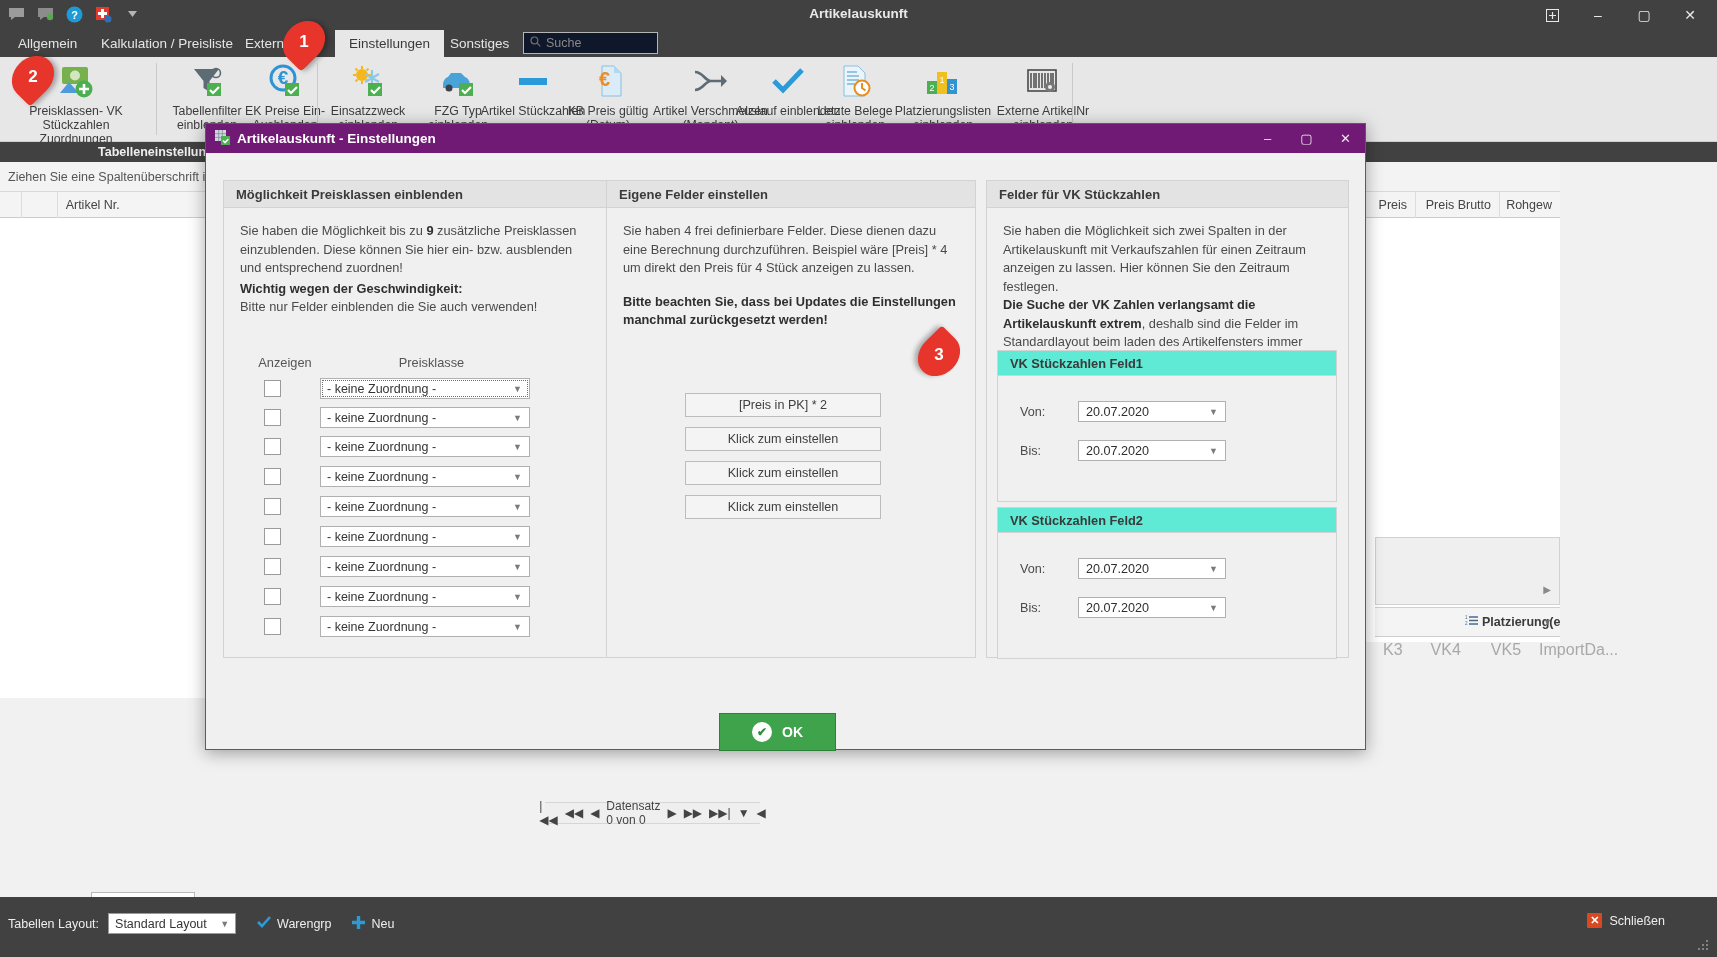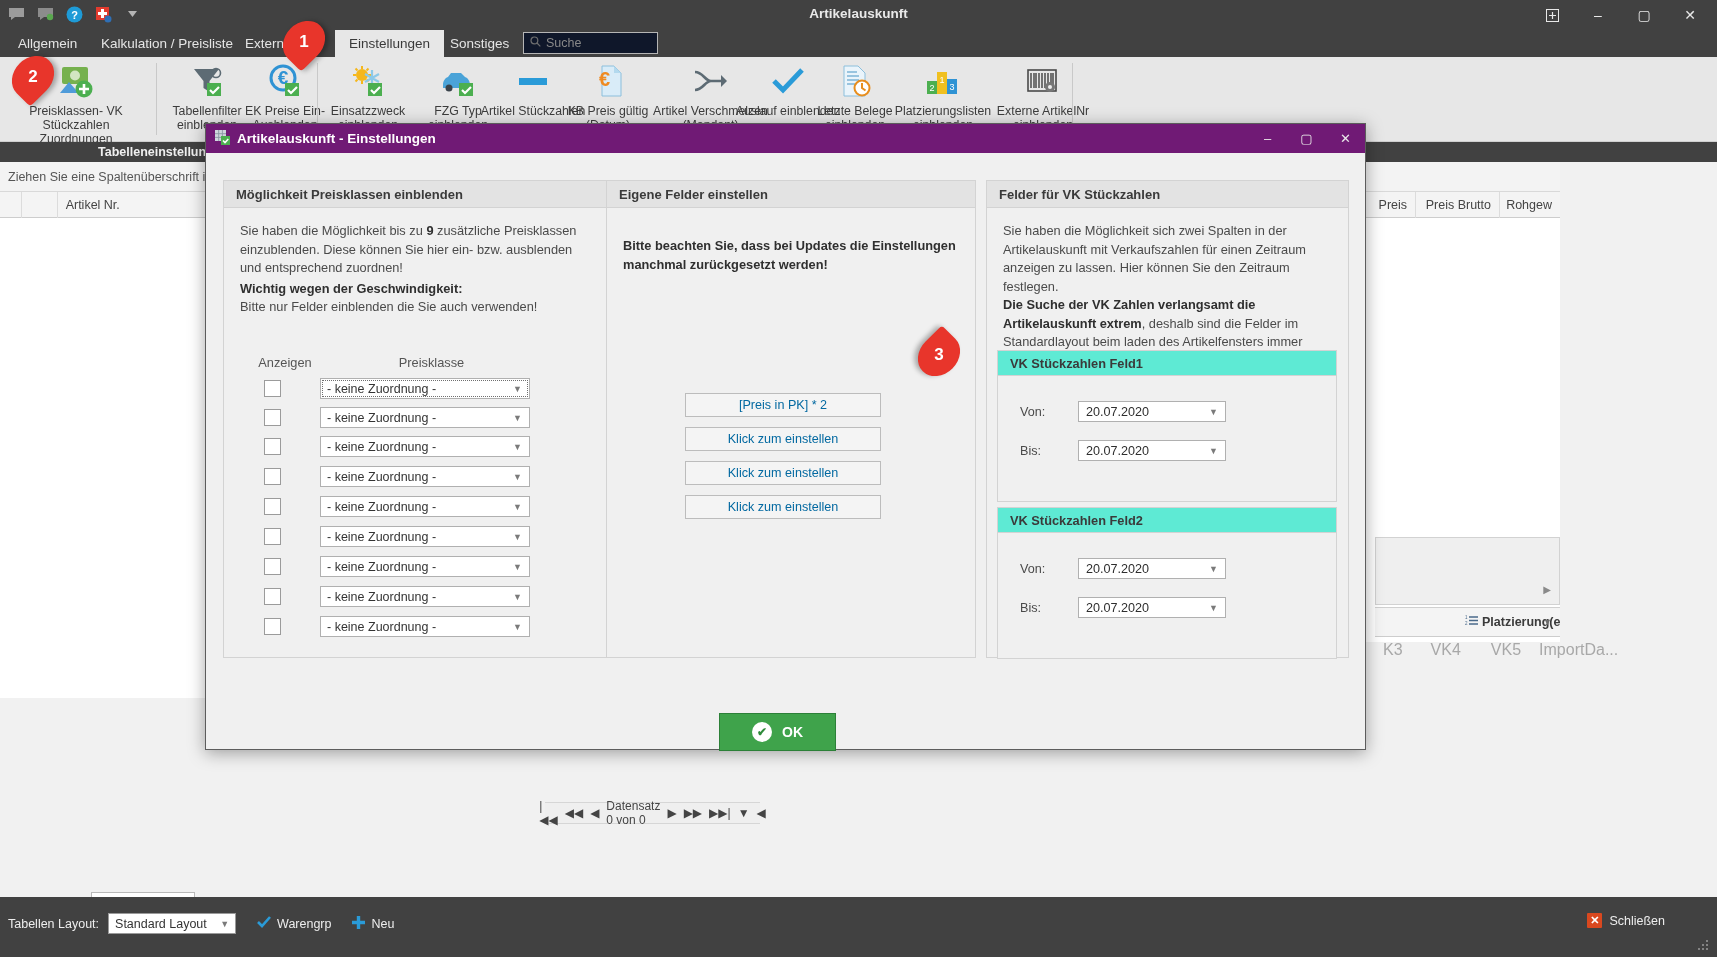--- a/index.html
+++ b/index.html
@@ -182,21 +182,21 @@
     width:210px; height:21px; background:#fff; border:1px solid #b0b0b0;
     display:flex; align-items:center; padding-left:6px;
     font-size:12.5px; color:#333; position:relative;
   }
   .pksel.focus { outline:1px dotted #6f6f6f; outline-offset:-3px; }
   .pksel .car { position:absolute; right:7px; color:#7a7a7a; font-size:9px; }
 
   .efbtn {
     position:absolute; width:196px; height:24px; background:#f4f4f4; border:1px solid #bcbcbc;
     display:flex; align-items:center; justify-content:center;
-    font-size:12.6px; color:#0369a1;
+    font-size:12.6px; color:#404040;
   }
 
   .vkgroup { position:absolute; border:1px solid #d3d3d3; background:#f0f0f0; }
   .vkgroup .vh {
     height:25px; background:#5eead4; border-bottom:1px solid #d3d3d3;
     display:flex; align-items:center; padding-left:12px;
     font-weight:bold; font-size:12.8px; color:#3a3a3a;
   }
   .vkrow { position:absolute; display:flex; align-items:center; }
   .vkrow .vl { width:58px; font-size:12.6px; color:#4a4a4a; }
@@ -682,20 +682,21 @@
         <span class="pksel">
           <span>- keine Zuordnung -</span>
           <span class="car">▼</span>
         </span>
       </div>
     </div>
 
     <div class="gbox" style="left:400px; top:27px; width:370px; height:478px;">
       <div class="gh">Eigene Felder einstellen</div>
       <div class="gtext">
+        <span>Sie haben 4 frei definierbare Felder. Diese dienen dazu eine Berechnung durchzuführen. Beispiel wäre [Preis] * 4 um direkt den Preis für 4 Stück anzeigen zu lassen.</span>
         <div style="margin-top:15px;"><b>Bitte beachten Sie, dass bei Updates die Einstellungen manchmal zurückgesetzt werden!</b></div>
       </div>
       <div class="efbtn" style="left:78px; top:212px;">[Preis in PK] * 2</div>
       <div class="efbtn" style="left:78px; top:246px;">Klick zum einstellen</div>
       <div class="efbtn" style="left:78px; top:280px;">Klick zum einstellen</div>
       <div class="efbtn" style="left:78px; top:314px;">Klick zum einstellen</div>
     </div>
 
     <div class="gbox" style="left:780px; top:27px; width:363px; height:478px;">
       <div class="gh">Felder für VK Stückzahlen</div>

